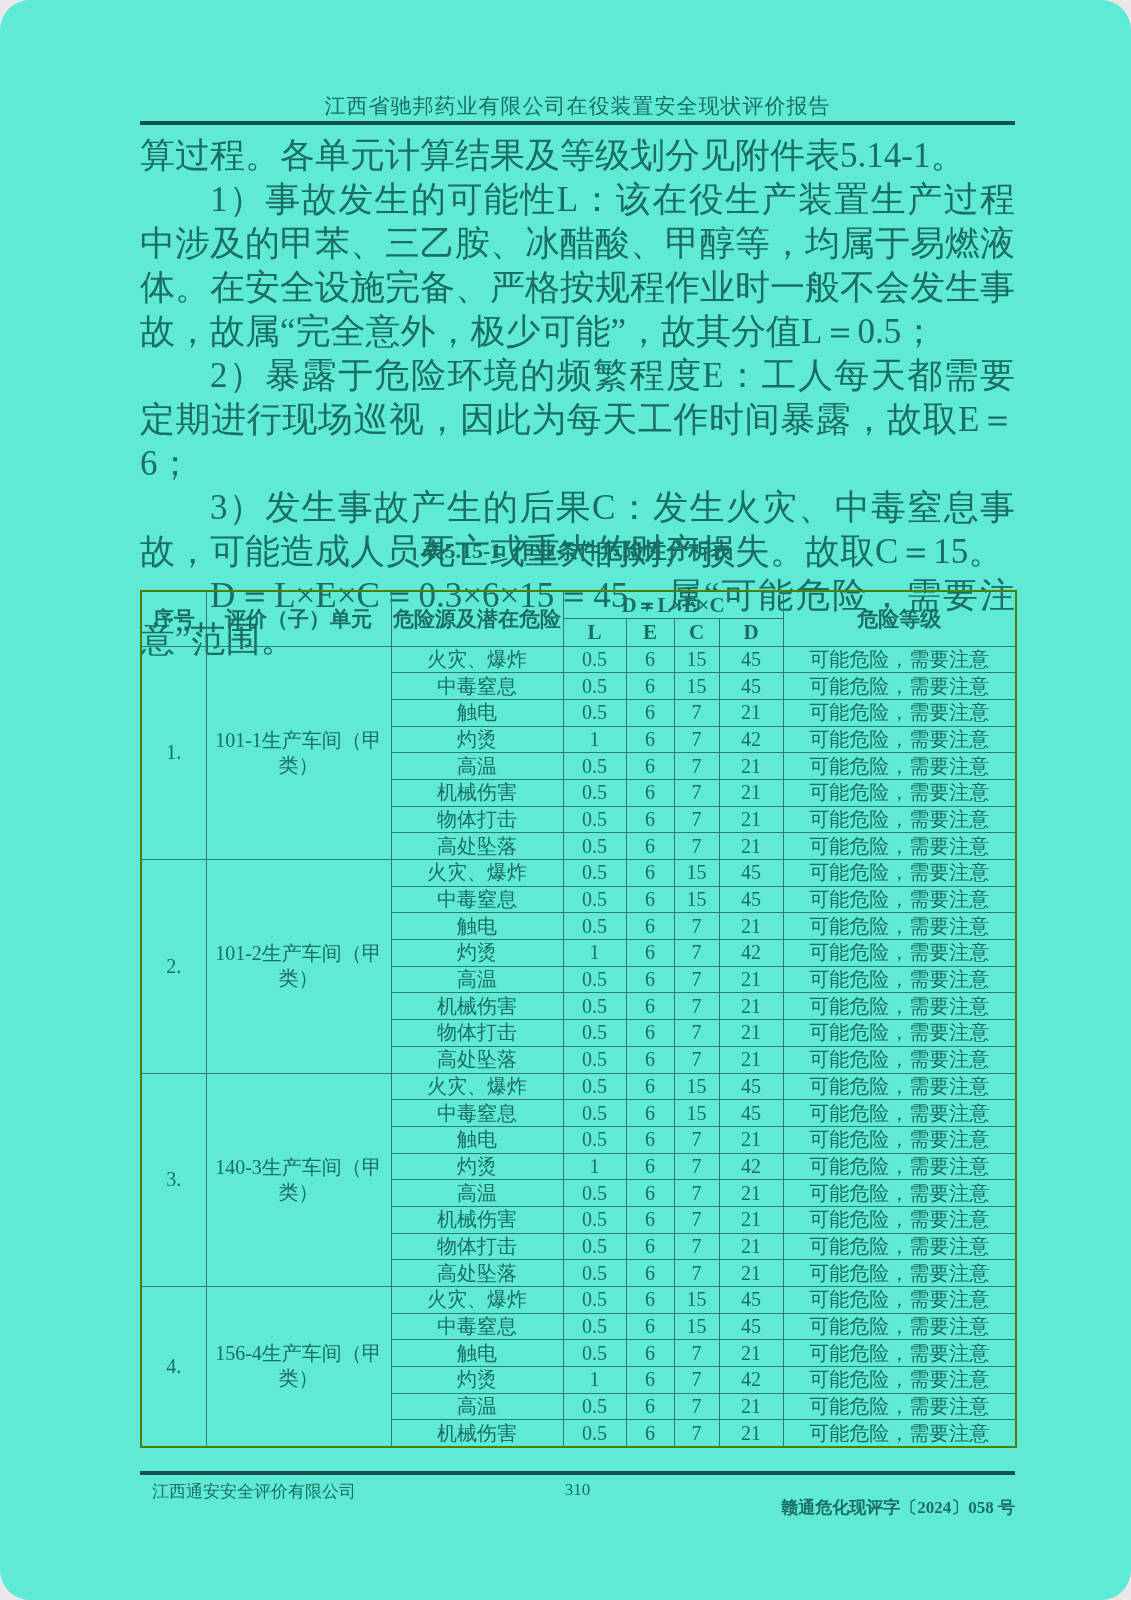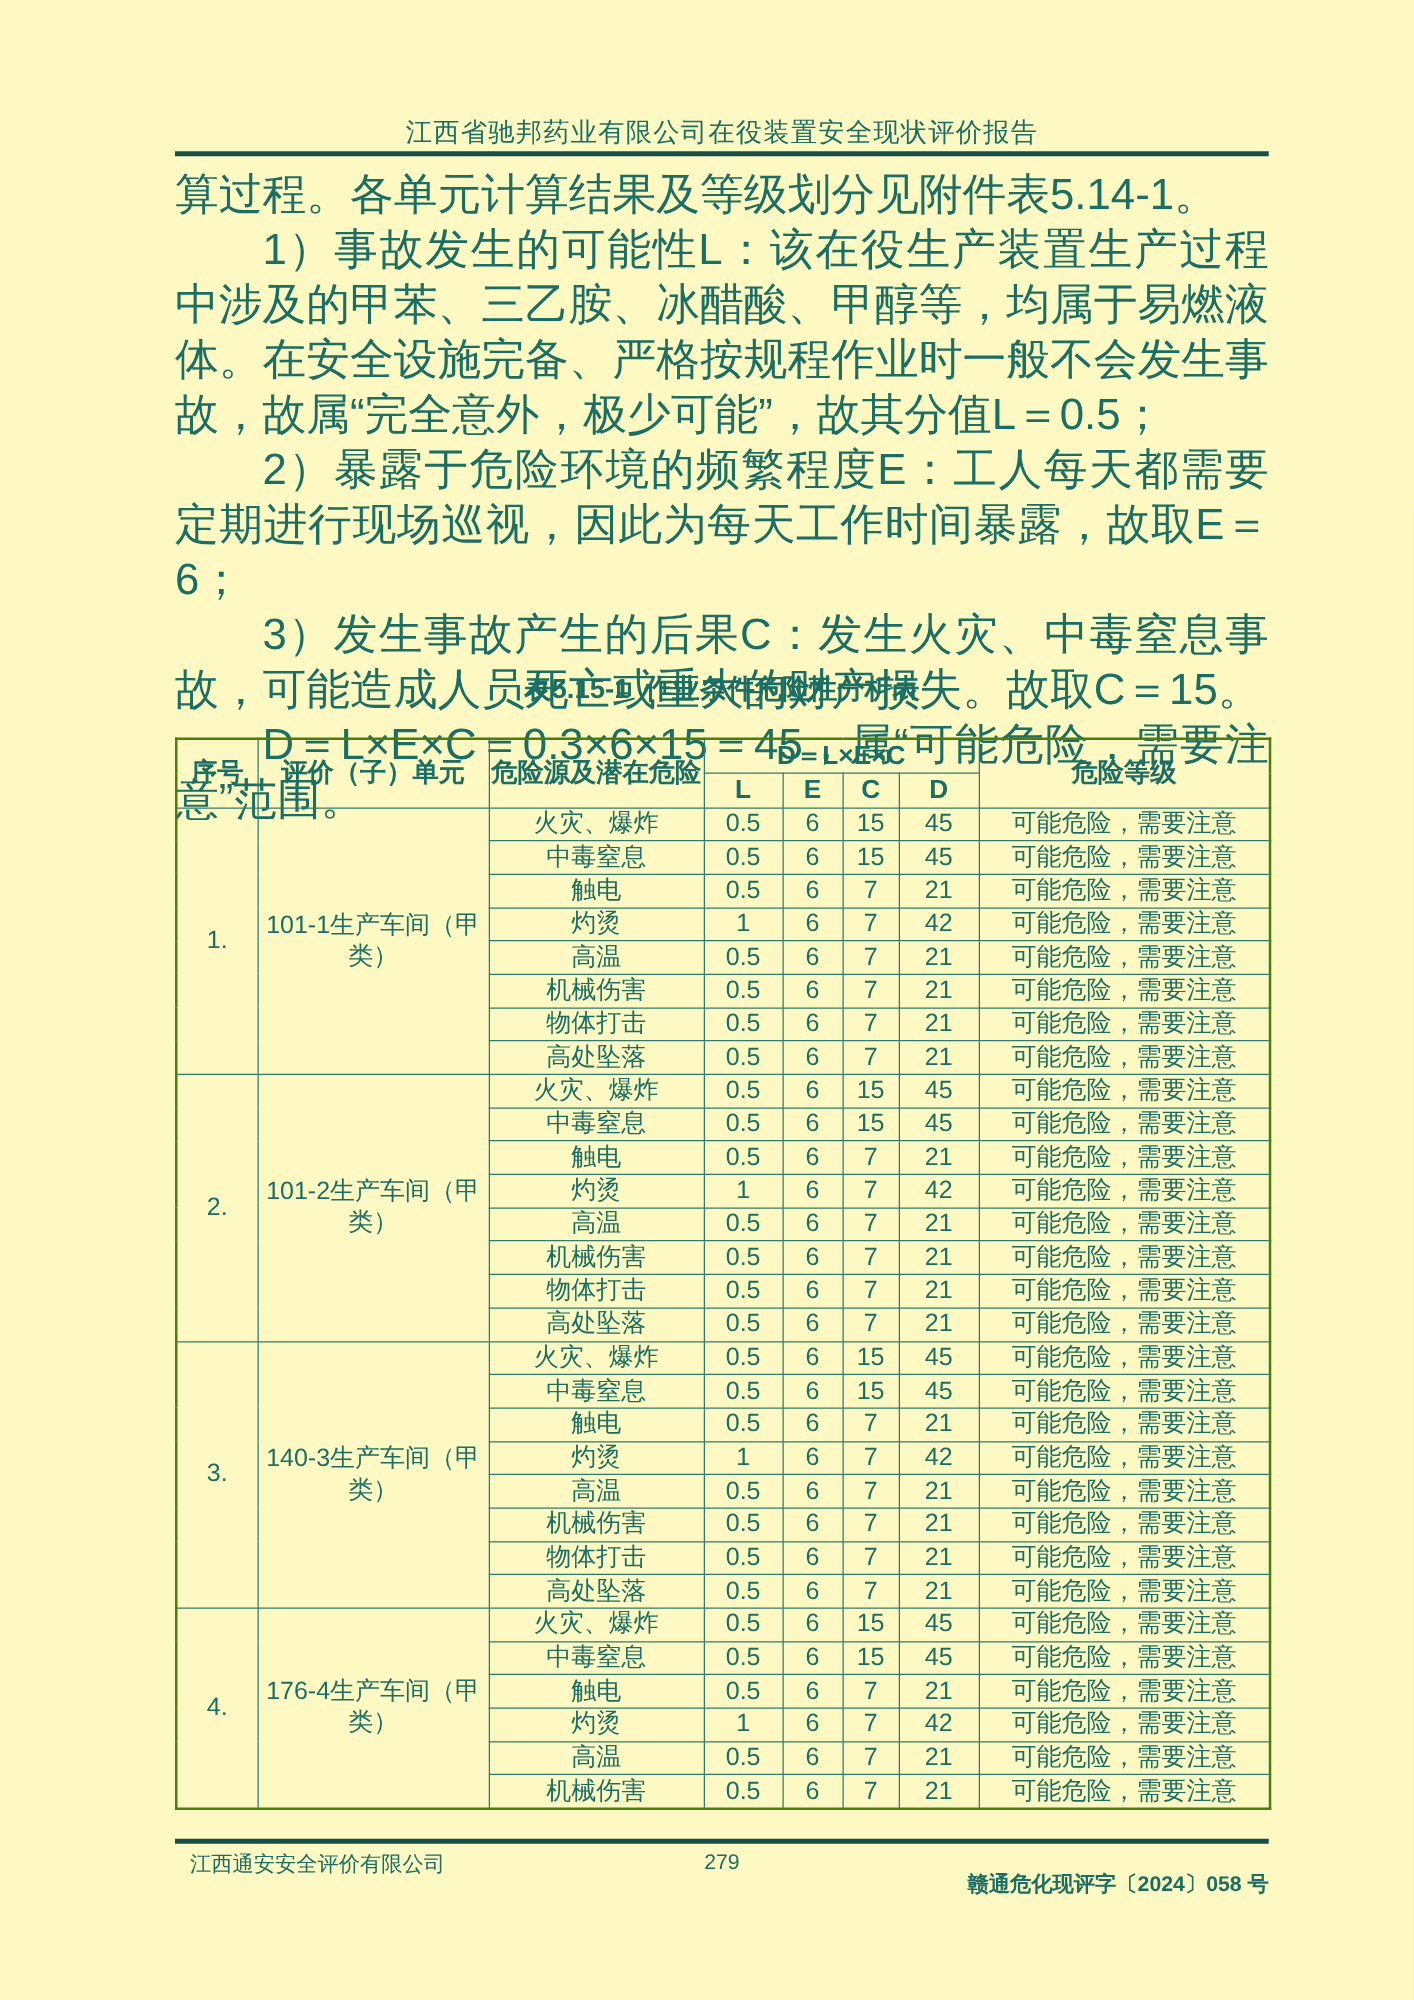--- a/index.html
+++ b/index.html
@@ -2,24 +2,25 @@
 <html><head>
 <meta charset="utf-8">
 <style>
   * { margin: 0; padding: 0; box-sizing: border-box; }
   html, body { background: #e8e8e8; }
   .page {
     position: relative;
     width: 1131px;
     height: 1600px;
     margin: 0 auto;
-    background: #fef9c3;
-    font-family: Liberation Sans, sans-serif;
+    background: #5eead4;
+    font-family: Liberation Serif, serif;
     color: #1B6E63;
     overflow: hidden;
+    border-radius: 30px;
   }
   .header-title {
     position: absolute;
     top: 92px; left: 140px; width: 875px;
     text-align: center;
     font-size: 21px;
     letter-spacing: 1px;
   }
   .header-rule {
     position: absolute;
@@ -315,21 +316,21 @@
         <tr>
           <td>高处坠落</td>
           <td>0.5</td>
           <td>6</td>
           <td>7</td>
           <td>21</td>
           <td>可能危险，需要注意</td>
         </tr>
         <tr>
           <td rowspan="6">4.</td>
-          <td class="unit-cell" rowspan="6">176-4生产车间（甲类）</td>
+          <td class="unit-cell" rowspan="6">156-4生产车间（甲类）</td>
           <td>火灾、爆炸</td>
           <td>0.5</td>
           <td>6</td>
           <td>15</td>
           <td>45</td>
           <td>可能危险，需要注意</td>
         </tr>
         <tr>
           <td>中毒窒息</td>
           <td>0.5</td>
@@ -369,17 +370,17 @@
           <td>7</td>
           <td>21</td>
           <td>可能危险，需要注意</td>
         </tr>
       </tbody>
   </table>
 
   <div class="footer-rule"></div>
   <div class="footer">
     <span class="footer-company">江西通安安全评价有限公司</span>
-    <span class="footer-page">279</span>
+    <span class="footer-page">310</span>
     <span class="footer-doc">赣通危化现评字〔2024〕058 号</span>
   </div>
 
 </div>
 
 </body></html>

